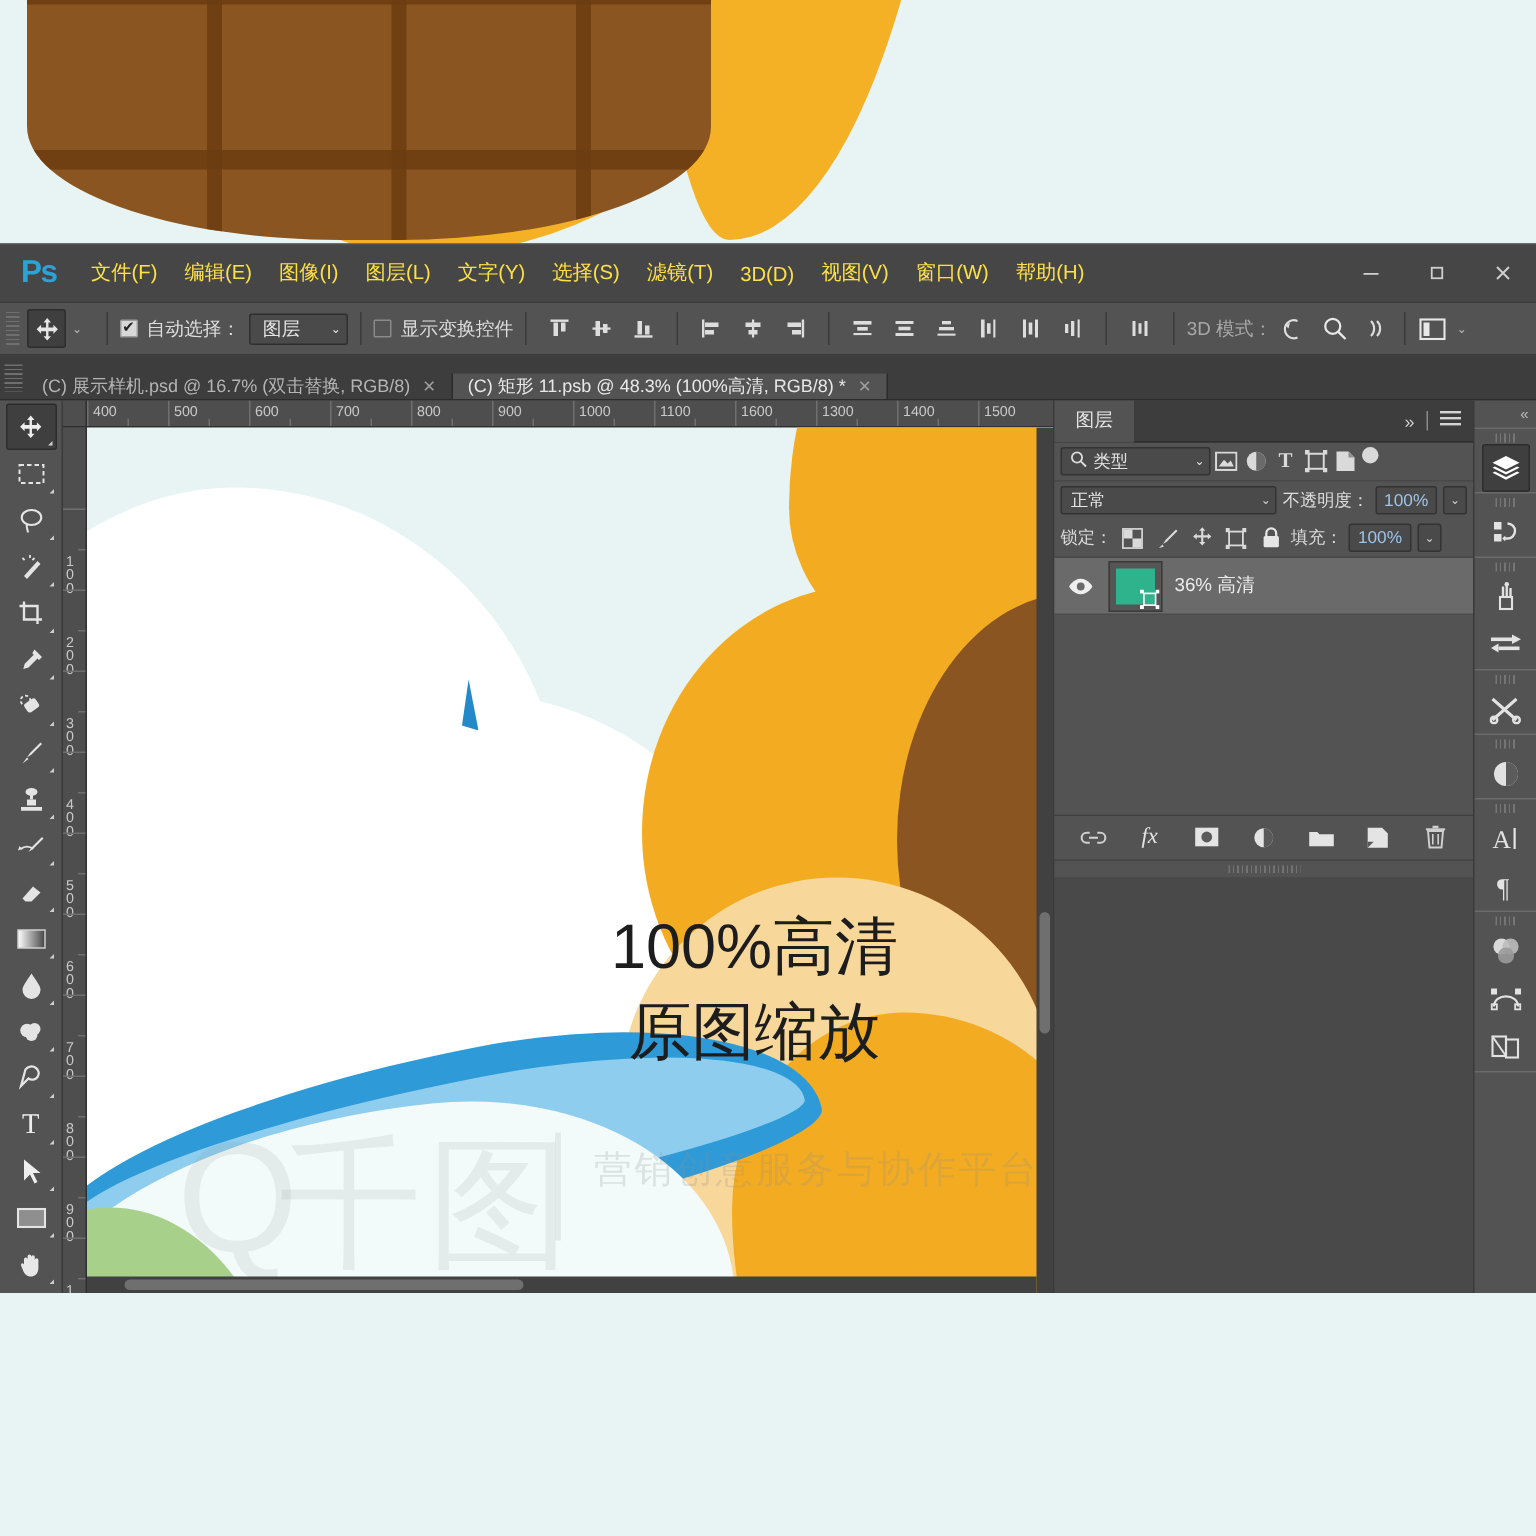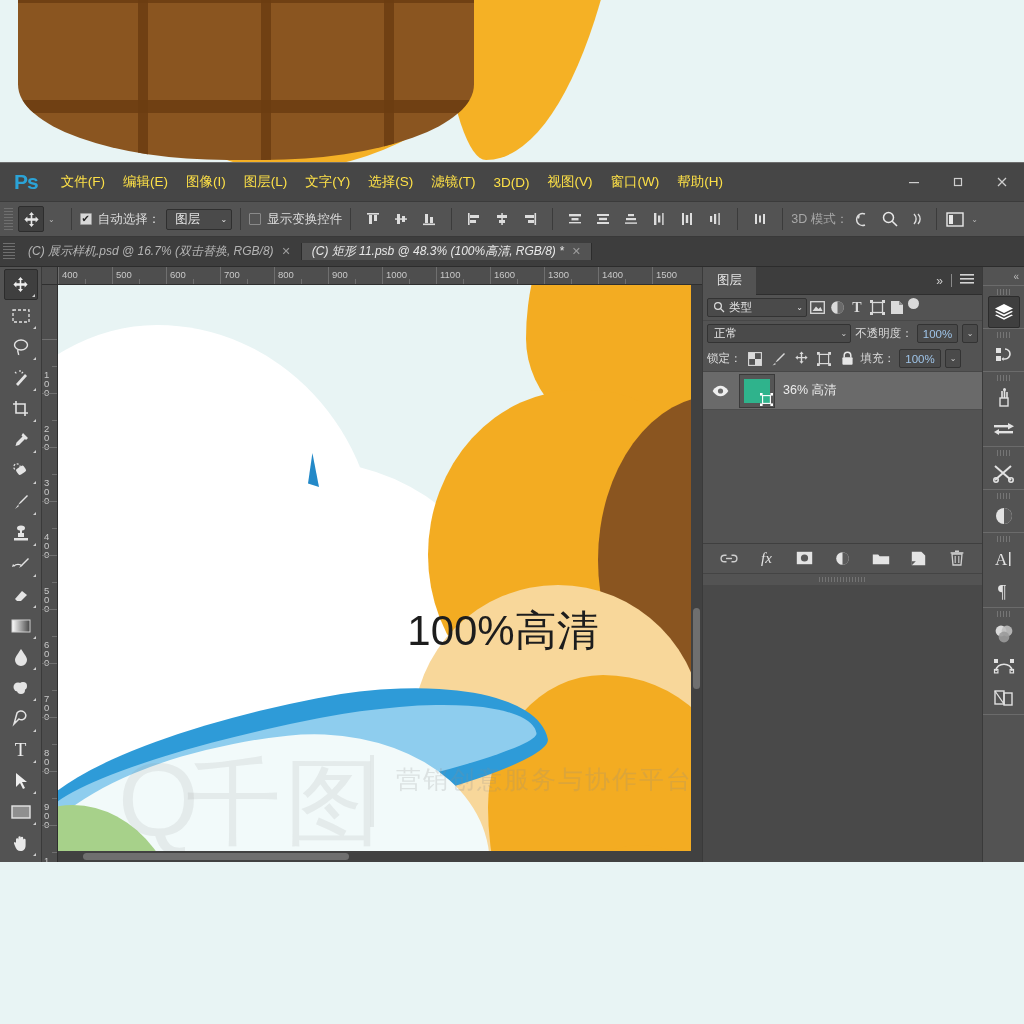--- a/index.html
+++ b/index.html
@@ -77,23 +77,22 @@
     height:21px; min-width:66px; background:#4a4a4a; border:1px solid #2f2f2f;
     border-radius:2px; display:flex; align-items:center; justify-content:space-between;
     padding:0 4px 0 8px; margin-left:6px; font-size:12.5px; color:#e4e4e4;
   }
   .align-btn {
     width:24px; height:24px; margin:0 2px; display:flex; align-items:center; justify-content:center;
   }
 
   
   #tabstrip {
-    height:30px; background:#3d3d3d; display:flex; align-items:center; flex:none;
+    height:30px; background:#3d3d3d; display:flex; align-items:flex-end; flex:none;
     border-bottom:1px solid #2c2c2c;
-    font-style:italic;
   }
   #tabstrip .grip2 { width:12px; align-self:center; height:18px; margin:0 3px;
     background:repeating-linear-gradient(to bottom,#6f6f6f 0 1px,transparent 1px 3px);}
   .doctab {
     display:flex; align-items:center; gap:8px; padding:0 10px;
     font-size:12px; color:#b4b4b4; background:#3d3d3d;
     border-right:1px solid #2c2c2c; white-space:nowrap;
   }
   .doctab.active { background:#535353; color:#e8e8e8; }
   .tab-x { font-size:11px; color:#9d9d9d; }
@@ -708,20 +707,21 @@
 
           <div id="wm">
             <span id="wm-logo">千图</span>
             <span style="position:absolute;left:60px;top:455px;font-size:104px;color:rgba(140,140,140,.13);font-family:'Liberation Sans',sans-serif;">Q</span>
             <span style="position:absolute;left:312px;top:470px;width:4px;height:72px;background:rgba(140,140,140,.14);"></span>
             <span class="wm-line" style="top:478px;">营销创意服务与协作平台</span>
           </div>
 
           <div id="canvas-text">
             <div>100%高清</div>
+            <div>原图缩放</div>
           </div>
 
           <div id="vscroll">
               <div class="thumb"></div>
             </div>
           <div id="hscroll">
               <div class="thumb"></div>
             </div>
         </div>
       </div>

